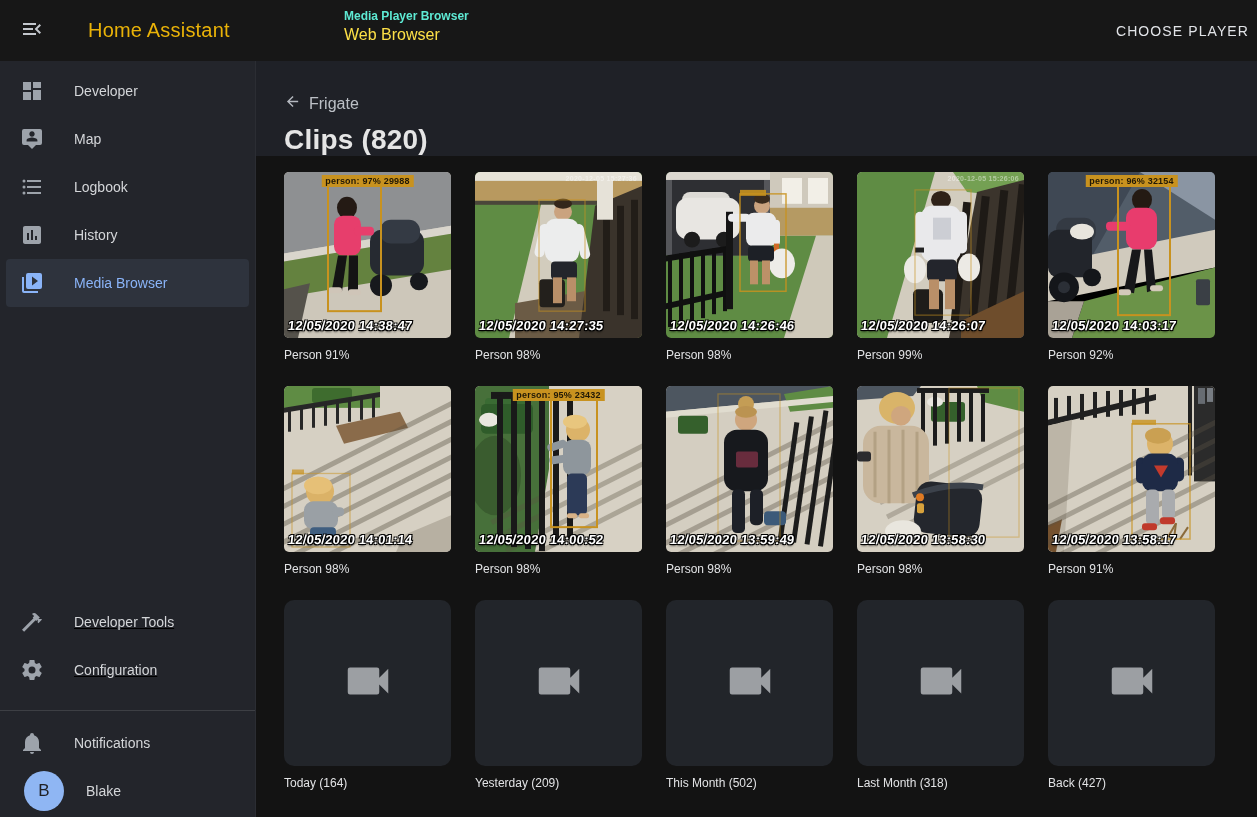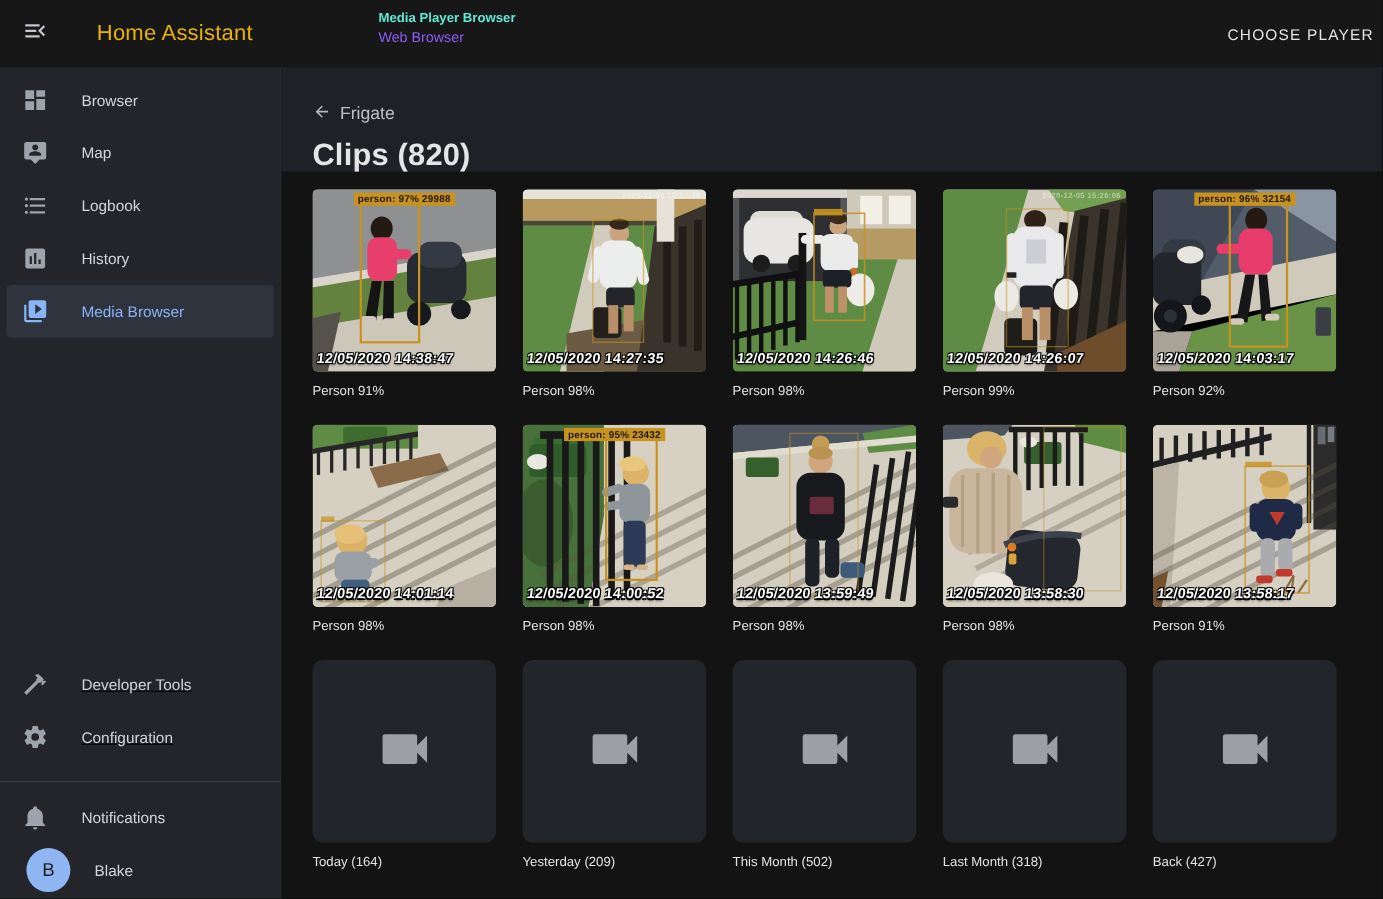--- a/index.html
+++ b/index.html
@@ -12,21 +12,21 @@
   
   .topbar {
     position:absolute; top:0; left:0; width:1257px; height:61px;
     background:#171717; display:flex; align-items:center; z-index:5;
   }
   .menu-btn { width:48px; height:48px; margin-left:8px; display:flex; align-items:center; justify-content:center; cursor:pointer; }
   .menu-btn svg { width:24px; height:24px; fill:#c3c7cd; }
   .app-title { color:#eab308; font-size:20px; margin-left:32px; font-weight:400; letter-spacing:.2px; }
   .media-title-block { position:absolute; left:344px; top:9px; }
   .media-title { color:#5eead4; font-size:12px; font-weight:700; }
-  .media-subtitle { color:#8b5cf6; font-size:13px; margin-top:3px; }
+  .media-subtitle { color:#fde047; font-size:16px; margin-top:3px; }
   .choose-player {
     margin-left:auto; color:#e2e4e8; font-size:14px;
     font-weight:500; letter-spacing:1.1px; padding:8px 8px; cursor:pointer; background:none; border:none;
     font-family:"Liberation Sans", sans-serif;
   }
   
   .sidebar {
     position:absolute; top:61px; left:0; width:256px; bottom:0;
     background:#23252b; border-right:1px solid rgba(255,255,255,.04);
   }
@@ -113,21 +113,21 @@
   </header>
 
   <aside class="sidebar">
     <div class="nav-top">
       <div class="nav-item">
         <span class="icon">
           <svg viewBox="0 0 24 24">
               <path d="M13,3V9H21V3M13,21H21V11H13M3,13H11V21H3M3,11H11V3H3V11Z"></path>
             </svg>
         </span>
-        <span class="label">Browser</span>
+        <span class="label">Developer</span>
       </div>
       <div class="nav-item">
         <span class="icon">
           <svg viewBox="0 0 24 24">
               <path d="M20,2H4A2,2 0 0,0 2,4V16A2,2 0 0,0 4,18H8L12,22L16,18H20A2,2 0 0,0 22,16V4A2,2 0 0,0 20,2M12,4.3C13.5,4.3 14.7,5.5 14.7,7C14.7,8.5 13.5,9.7 12,9.7C10.5,9.7 9.3,8.5 9.3,7C9.3,5.5 10.5,4.3 12,4.3M17.4,14.6H6.6V13.25C6.6,11.45 10.2,10.55 12,10.55C13.8,10.55 17.4,11.45 17.4,13.25V14.6Z"></path>
             </svg>
         </span>
         <span class="label">Map</span>
       </div>
       <div class="nav-item">

